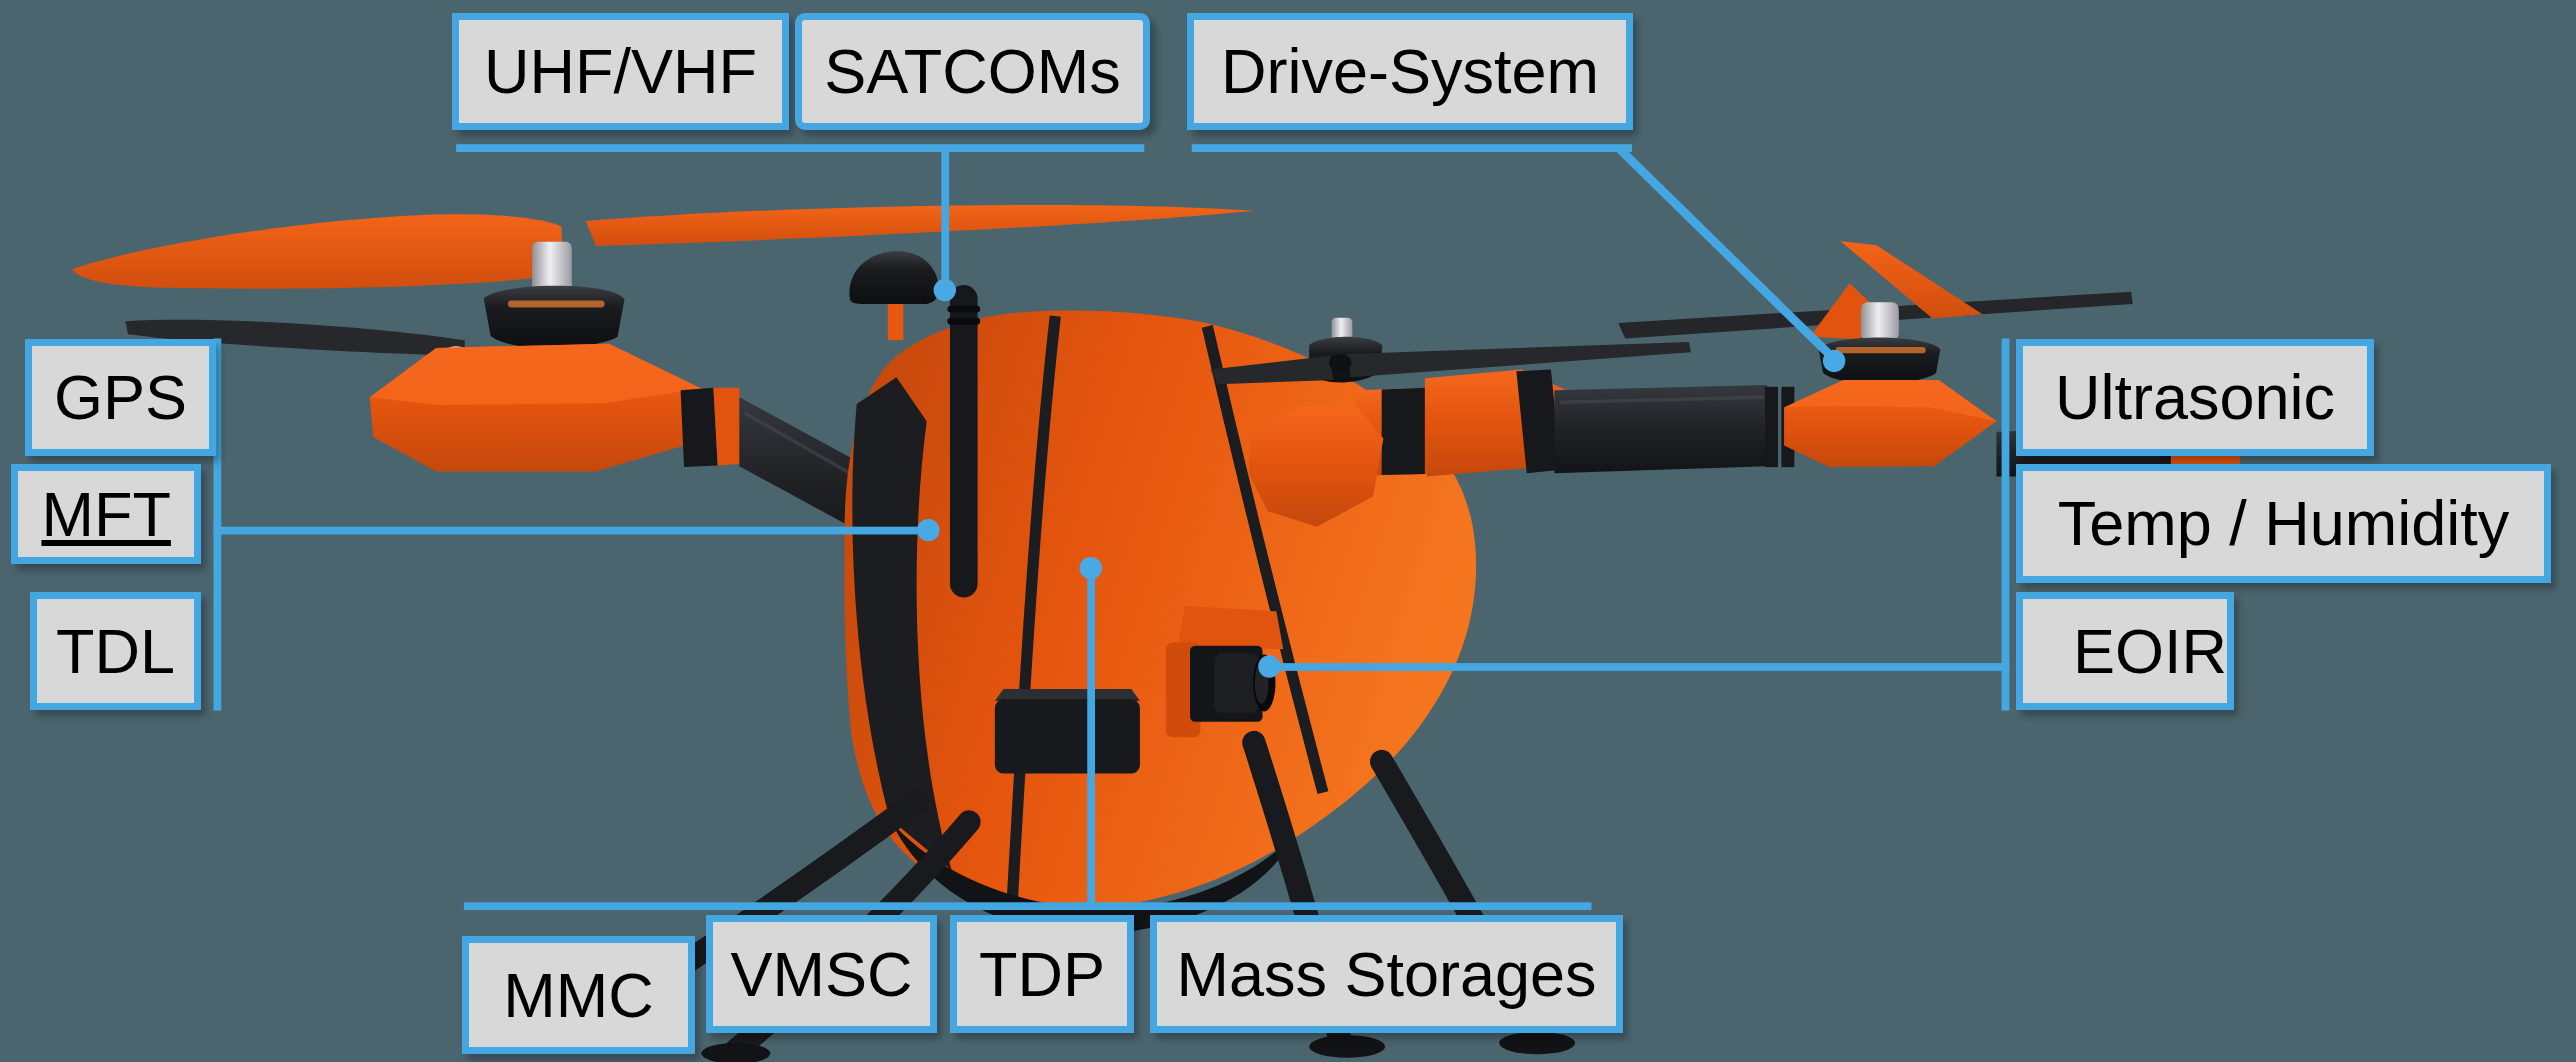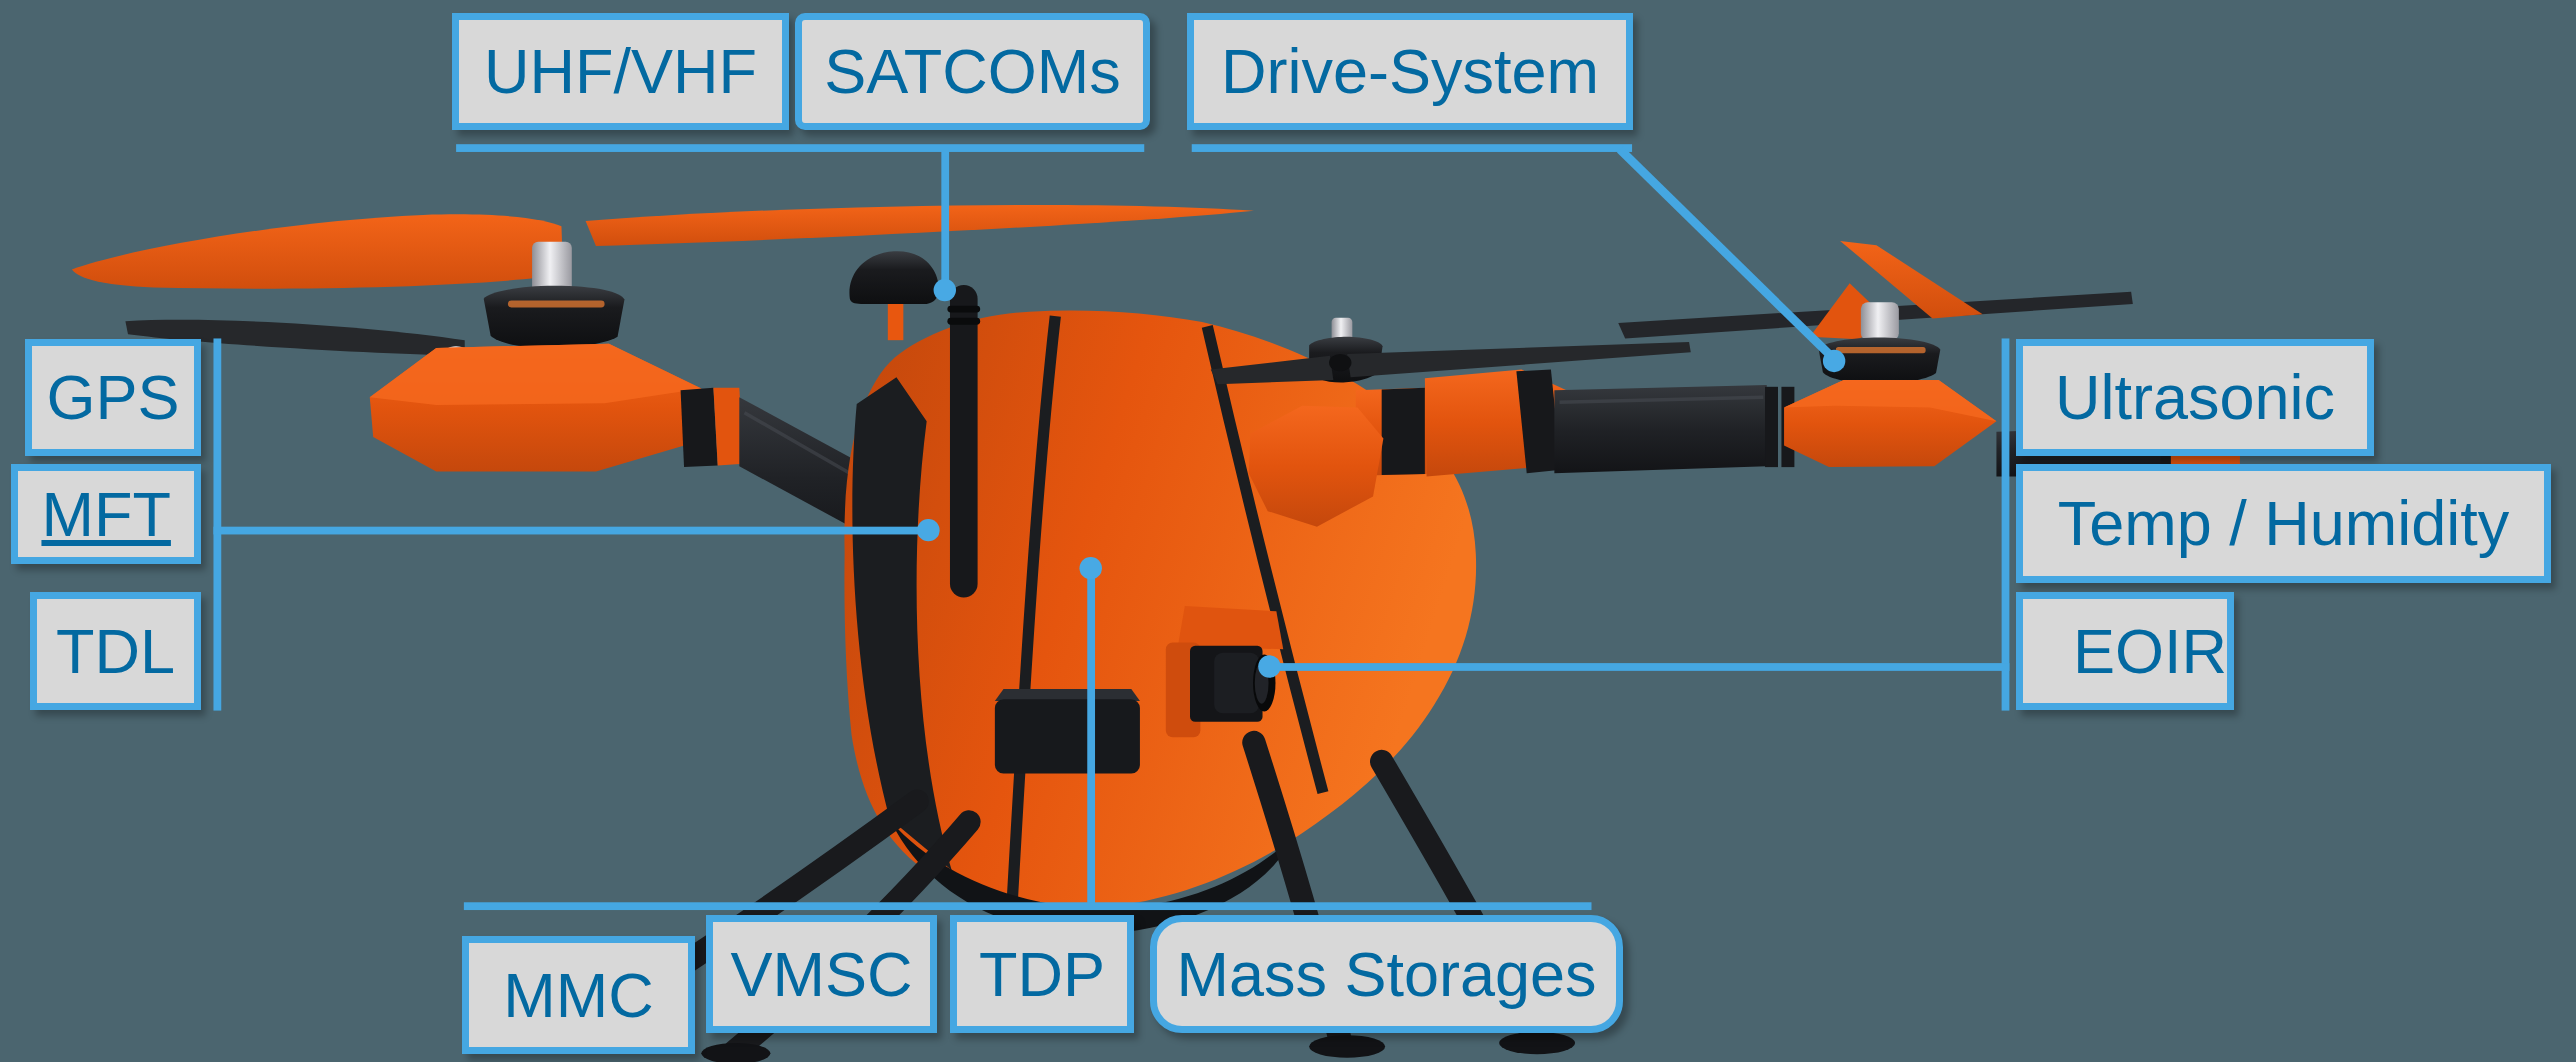--- a/index.html
+++ b/index.html
@@ -9,44 +9,44 @@
     position:relative;
     overflow:hidden;
     font-family:"Liberation Sans", sans-serif;
   }
   #scene{position:absolute;left:0;top:0;width:2576px;height:1062px;}
   .callout{
     position:absolute;
     box-sizing:border-box;
     background:#d8d8d8;
     border:7px solid #45a7e2;
-    color:#0369a1;
+    color:#000000;
     display:flex;align-items:center;justify-content:center;
     font-size:63px;line-height:1;
     white-space:nowrap;
     box-shadow:5.2px 6px 7px rgba(0,0,0,0.28);
     z-index:3;
   }
   
   .c-uhf {left:452px;  top:13px;   width:337px; height:117px;}
   .c-sat {left:795px;  top:13px;   width:355px; height:117px;border-radius:10px;}
   .c-drv {left:1187px; top:13px;   width:446px; height:117px;}
   
-  .c-gps {left:25px;   top:339px;  width:176px; height:117px;}
+  .c-gps {left:25px;   top:339px;  width:191px; height:117px;}
   .c-mft {left:11.2px;   top:464px;  width:190px; height:100px;text-decoration:underline;}
   .c-tdl {left:30px;   top:592px;  width:171px; height:118px;}
   
   .c-ult {left:2016px; top:339px;  width:358px; height:117px;}
   .c-tmp {left:2016px; top:464px;  width:535px; height:119px;}
   .c-eo  {left:2016px; top:592px;  width:218px; height:118px;justify-content:flex-end;}
   
   .c-mmc {left:462px;  top:936px; width:233px; height:118px;}
   .c-vms {left:706px;  top:915px; width:231px; height:118px;}
   .c-tdp {left:950px; top:915px; width:184px; height:118px;}
-  .c-mas {left:1150px; top:915px; width:473px; height:118px;border-radius:32px;}
+  .c-mas {left:1150px; top:915px; width:473px; height:118px;}
   svg{position:absolute;left:0;top:0;z-index:1;}
 </style>
 </head>
 <body>
 
 <div id="scene">
 
 <svg width="2576" height="1062" viewBox="0 0 2983 1230" xmlns="http://www.w3.org/2000/svg">
   <defs>
     <linearGradient id="bodyGrad" x1="0" y1="0" x2="1" y2="0.3">

